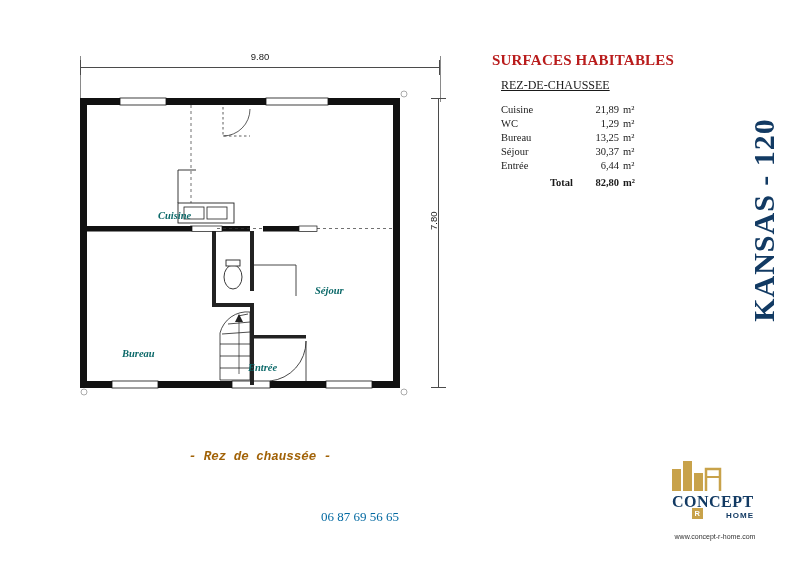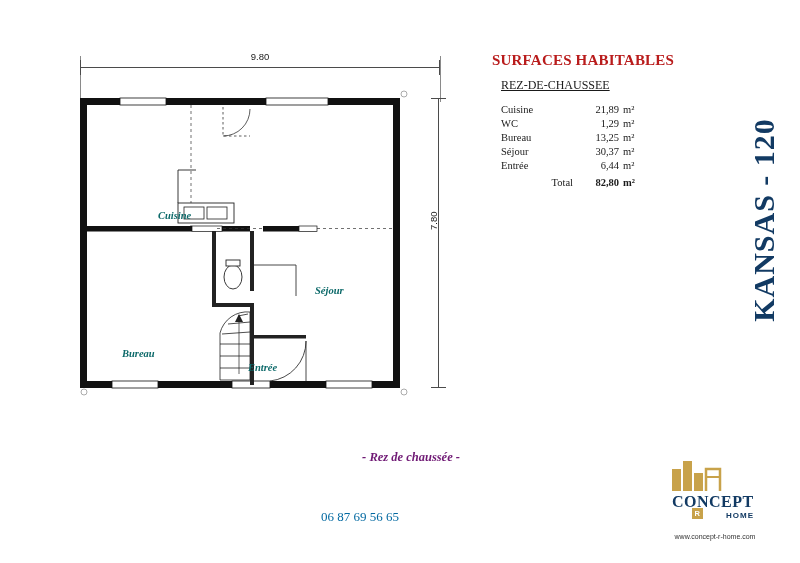--- a/index.html
+++ b/index.html
@@ -107,26 +107,26 @@
     font-size: 10.5px;
     color: #0d6a6a;
     white-space: nowrap;
   }
 
   .caption {
     position: absolute;
     left: 60px;
     top: 450px;
     width: 400px;
-    text-align: right;
-    font-family: Liberation Serif, serif;
+    text-align: center;
+    font-family: Liberation Mono, monospace;
     font-style: italic;
     font-weight: bold;
     font-size: 12.5px;
-    color: #701a75;
+    color: #a16207;
   }
 
   .contact-mail {
     position: absolute;
     left: 160px;
     top: 487px;
     width: 400px;
     text-align: center;
     font-family: "Liberation Serif", serif;
     font-size: 14px;
@@ -179,21 +179,21 @@
   }
   .surf-table td.name { width: 72px; }
   .surf-table td.val { text-align: right; width: 40px; padding-right: 4px; }
   .surf-table td.unit { text-align: left; }
   .surf-total td.name {
     text-align: right;
     padding-right: 6px;
     padding-top: 5px;
   }
   .surf-total td { font-weight: bold; padding-top: 5px; }
-  .surf-total td.name { font-weight: normal; }
+  .surf-total td.name { font-weight: bold; }
 
   
   #model-title {
     position: absolute;
     right: 6px;
     top: 60px;
     width: 60px;
     height: 320px;
   }
   #model-title span {

